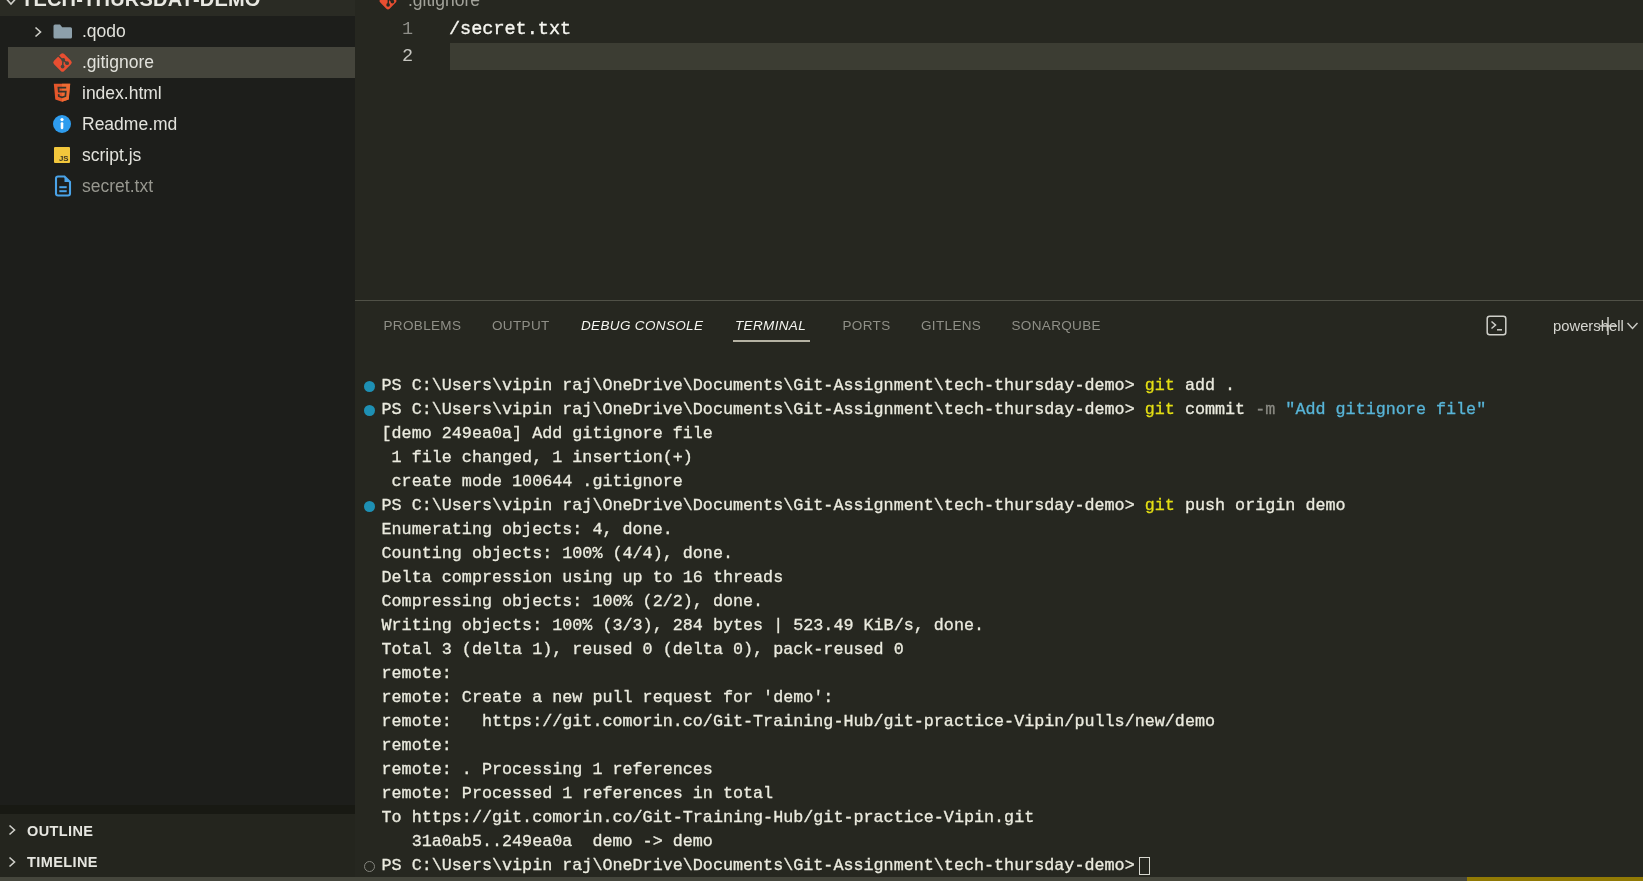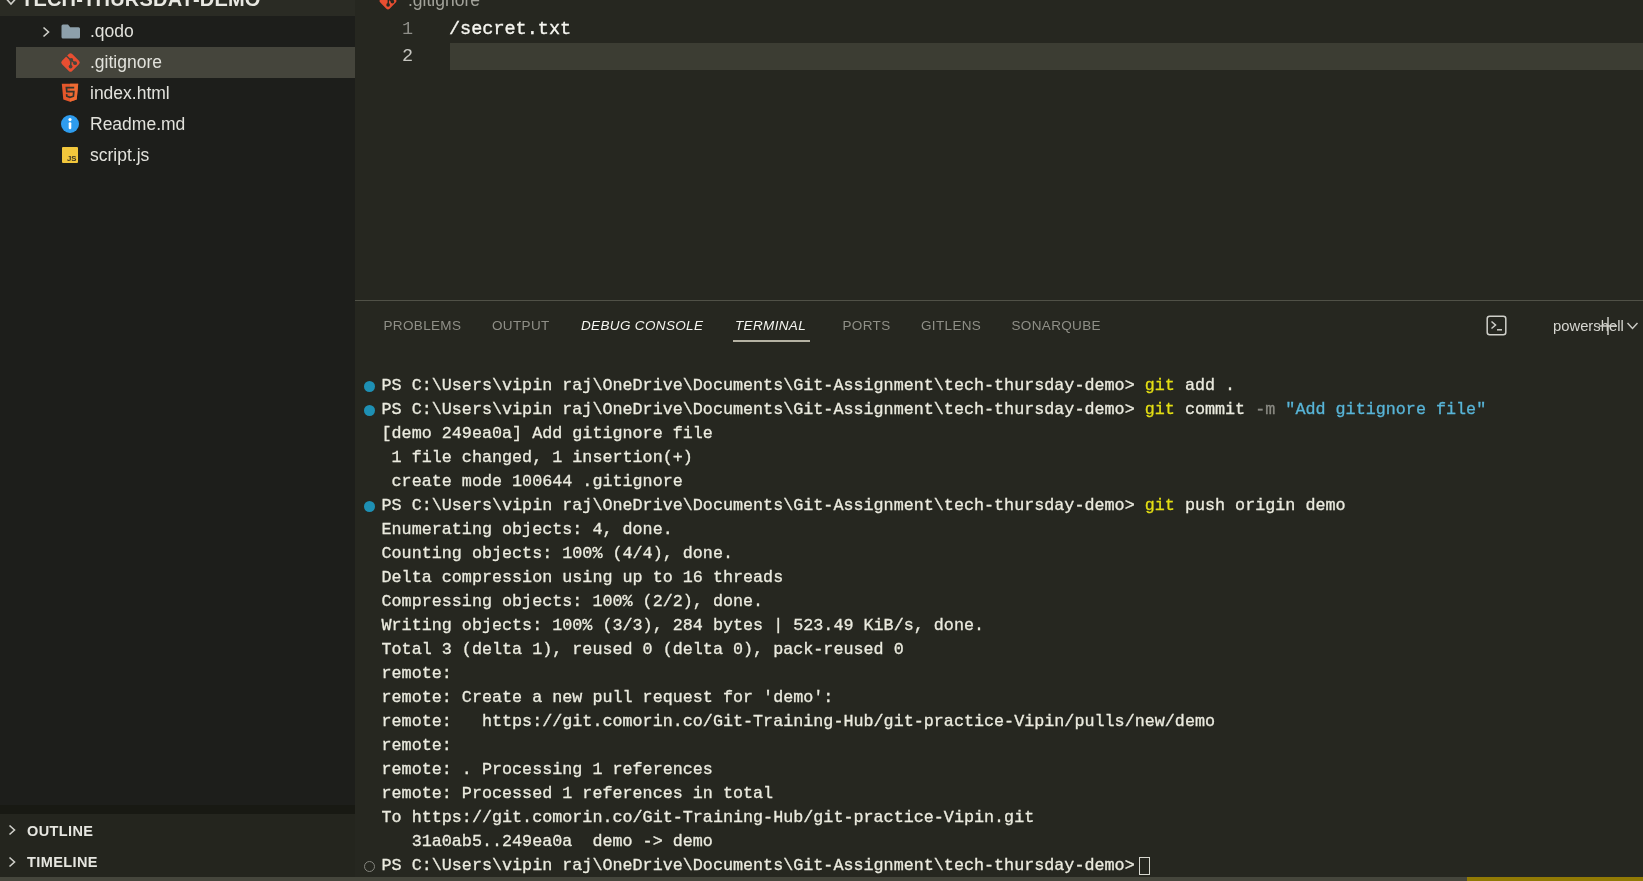--- a/index.html
+++ b/index.html
@@ -3,21 +3,21 @@
 <meta charset="utf-8">
 <style>
   * { margin:0; padding:0; box-sizing:border-box; }
   html,body { width:1643px; height:881px; overflow:hidden; }
   body { background:#262720; font-family:"Liberation Sans", sans-serif; }
   #app { position:relative; width:1643px; height:881px; overflow:hidden; }
   
   #sidebar { position:absolute; left:0; top:0; width:355px; height:877px; background:#1d1e1b; }
   #sb-header { position:absolute; left:0; top:0; width:355px; height:16px; background:#2a2b24; overflow:hidden; }
   #sb-header .t { position:absolute; left:21px; top:-12px; font-size:20px; font-weight:bold; color:#e8e8e2; letter-spacing:0.2px; white-space:nowrap; }
-  .row { position:absolute; left:16px; width:355px; height:31px;padding-left:12px; }
+  .row { position:absolute; left:8px; width:355px; height:31px;padding-left:12px; }
   .row .lbl { position:absolute; left:74px; top:0; height:31px; line-height:31px; font-size:17.5px; color:#e2e2dc; white-space:nowrap; }
   .row .icon { position:absolute; }
   .sel { background:#45453c; }
   .dim { color:#97978f !important; }
   .chev { position:absolute; }
   
   #sb-dark { position:absolute; left:0; top:805px; width:355px; height:9px; background:#181913; }
   .sect { position:absolute; left:0; width:355px; height:31px; background:#24251e; }
   .sect .t { position:absolute; left:27px; top:1.5px; height:31px; line-height:31px; font-size:14.5px; font-weight:bold; color:#e6e6e0; letter-spacing:0.4px; }
   #sections-bg { position:absolute; left:0; top:814px; width:355px; height:63px; background:#24251e; }
@@ -102,20 +102,29 @@
     </div>
 
     <div class="row" style="top:140px;">
       <svg class="icon" style="left:46px; top:7px;" width="16" height="16" viewBox="0 0 16 16">
         <rect x="0" y="0" width="16" height="16" rx="1" fill="#f2c73c"></rect>
         <text x="14.5" y="13.8" font-family="Liberation Sans" font-size="7.8" font-weight="bold" fill="#3a3423" text-anchor="end">JS</text>
       </svg>
       <div class="lbl">script.js</div>
     </div>
 
+    <div class="row" style="top:171px;">
+      <svg class="icon" style="left:46px; top:3.5px;" width="18" height="22" viewBox="0 0 18 22">
+        <path d="M2 3.5 Q2 1.5 4 1.5 H10.5 L16 7 V18.5 Q16 20.5 14 20.5 H4 Q2 20.5 2 18.5 Z" fill="none" stroke="#4aa3e8" stroke-width="2.1"></path>
+        <path d="M10.5 1.5 L16 7 H10.5 Z" fill="#4aa3e8"></path>
+        <line x1="5.3" y1="12.2" x2="12.7" y2="12.2" stroke="#4aa3e8" stroke-width="2"></line>
+        <line x1="5.3" y1="16.2" x2="12.7" y2="16.2" stroke="#4aa3e8" stroke-width="2"></line>
+      </svg>
+      <div class="lbl dim">secret.txt</div>
+    </div>
 
 
     <div id="sb-dark"></div>
     <div id="sections-bg"></div>
     <div class="sect" style="top:814px;">
       <svg class="chev" style="left:6px; top:10px;" width="12" height="12" viewBox="0 0 12 12">
           <polyline points="3.5,1.5 8.5,6 3.5,10.5" fill="none" stroke="#cfcfc9" stroke-width="1.6"></polyline>
         </svg>
       <div class="t">OUTLINE</div>
     </div>

